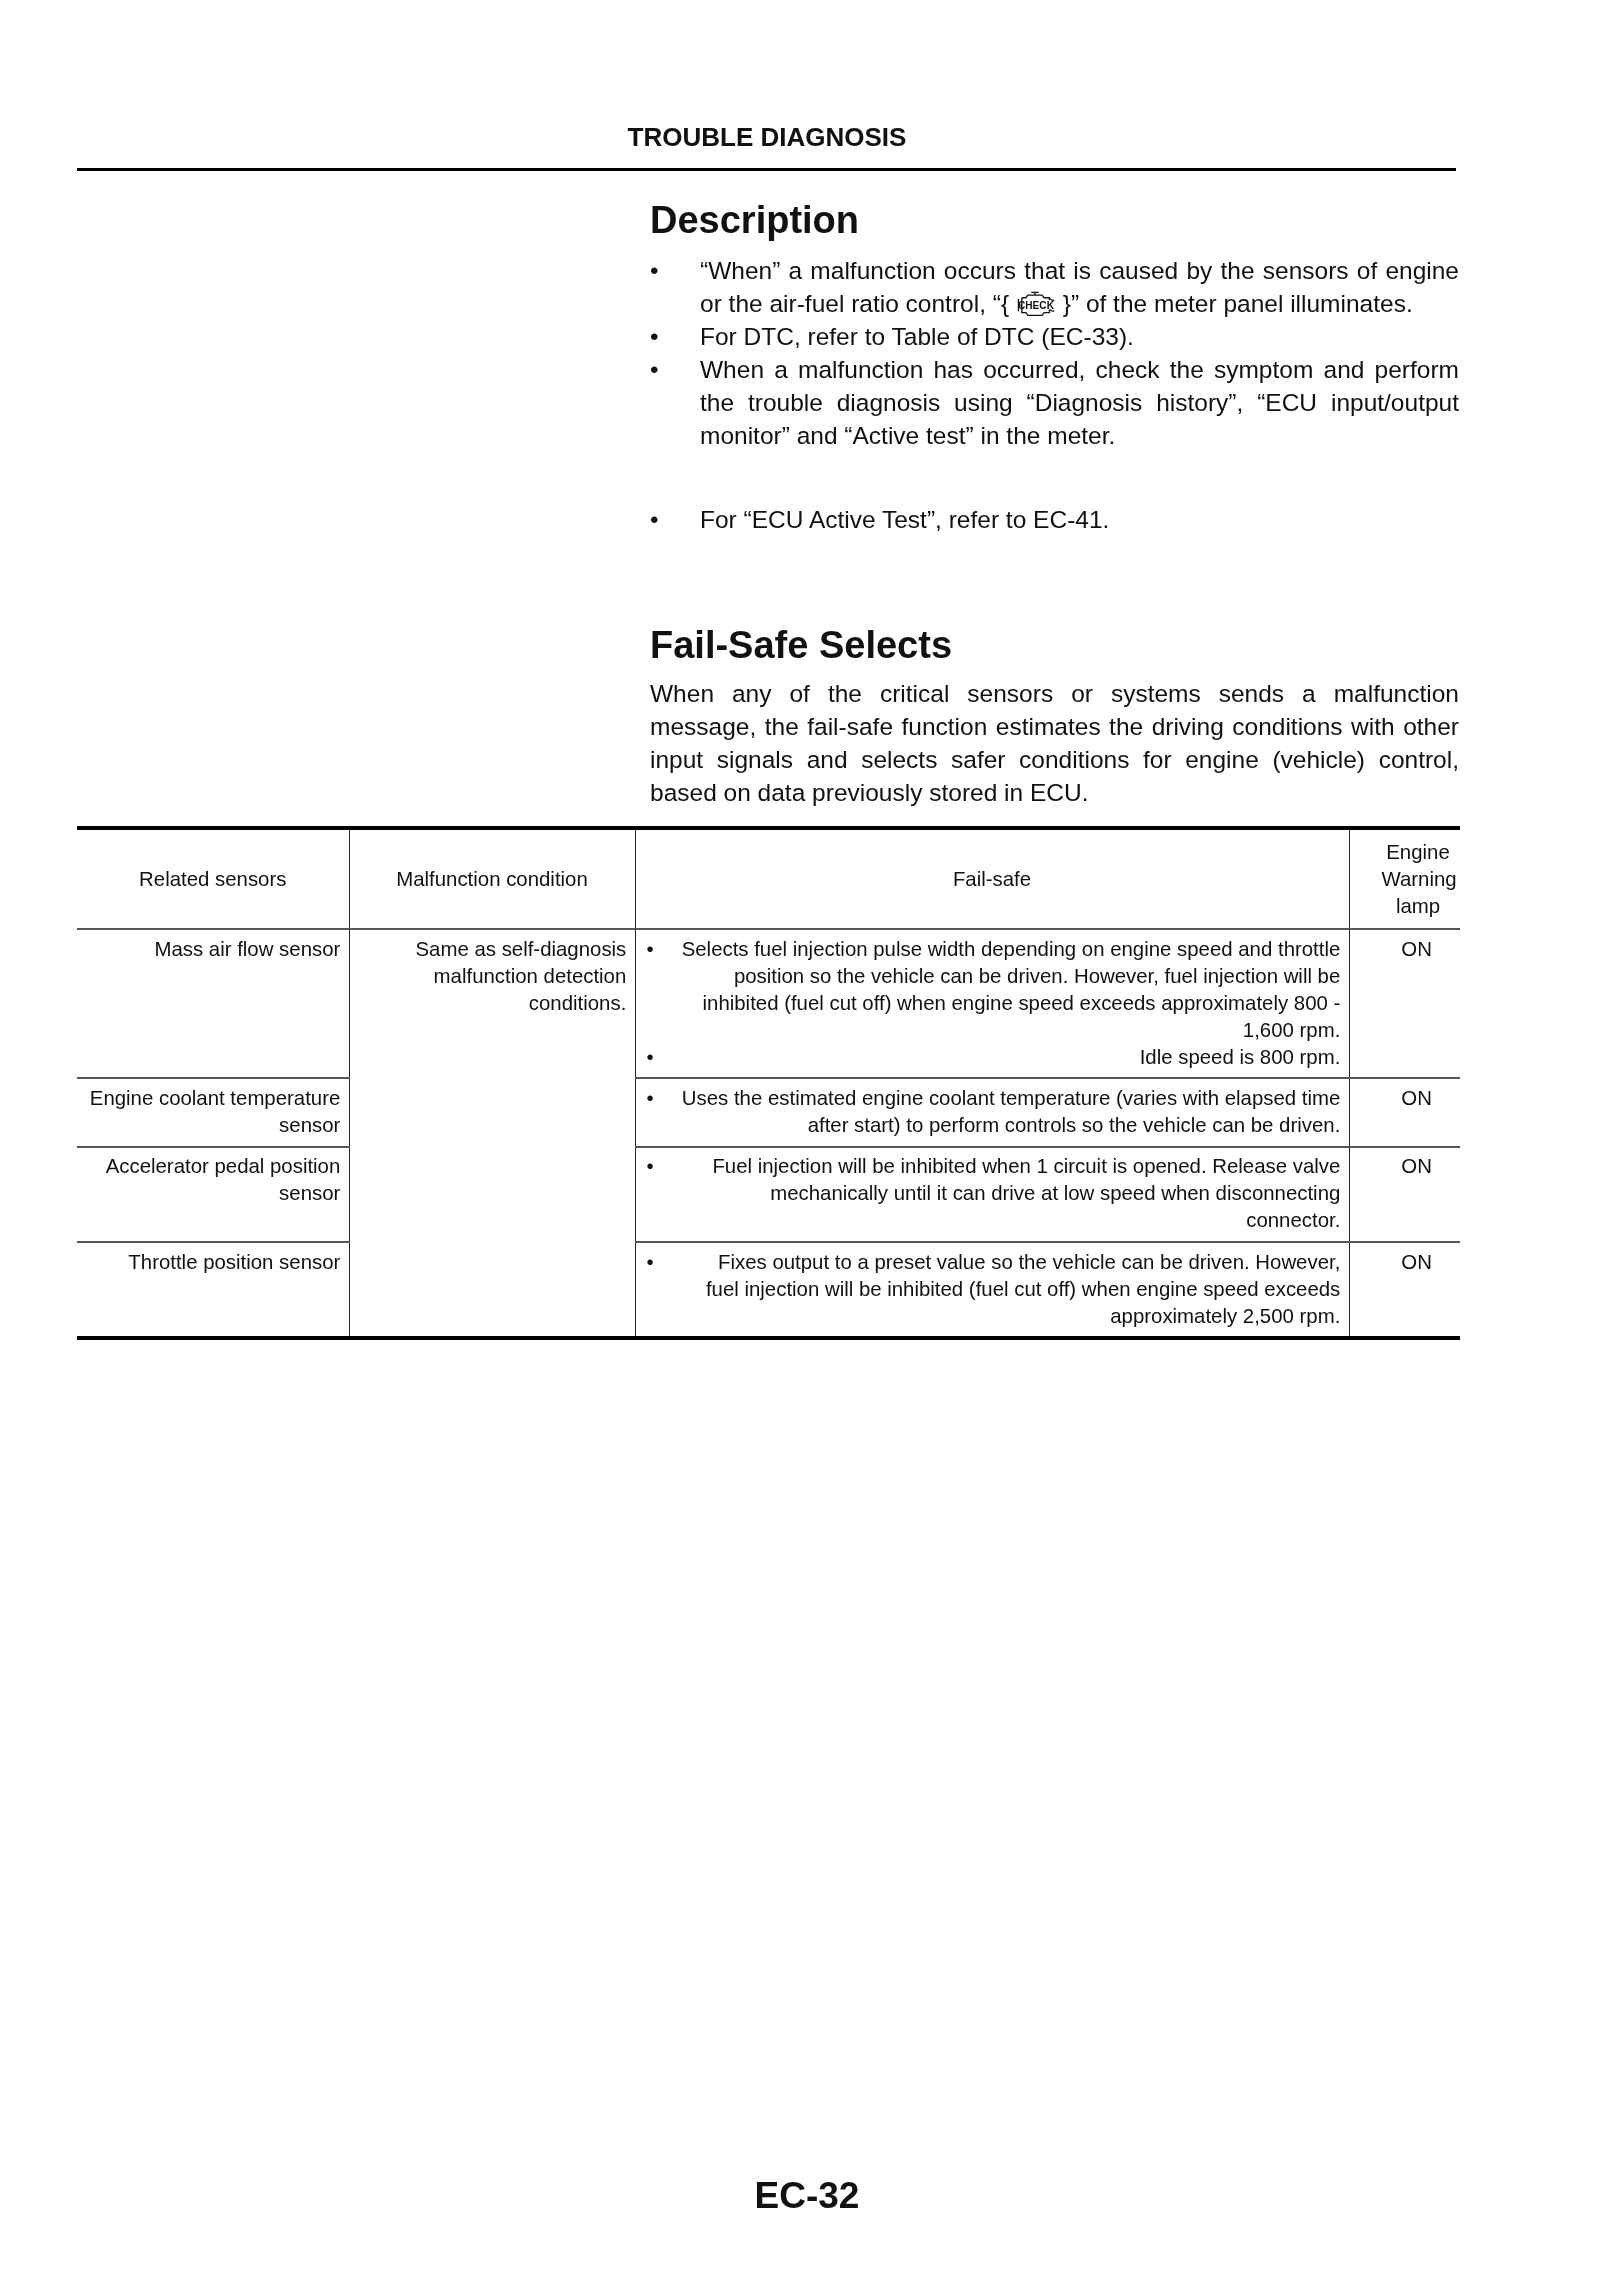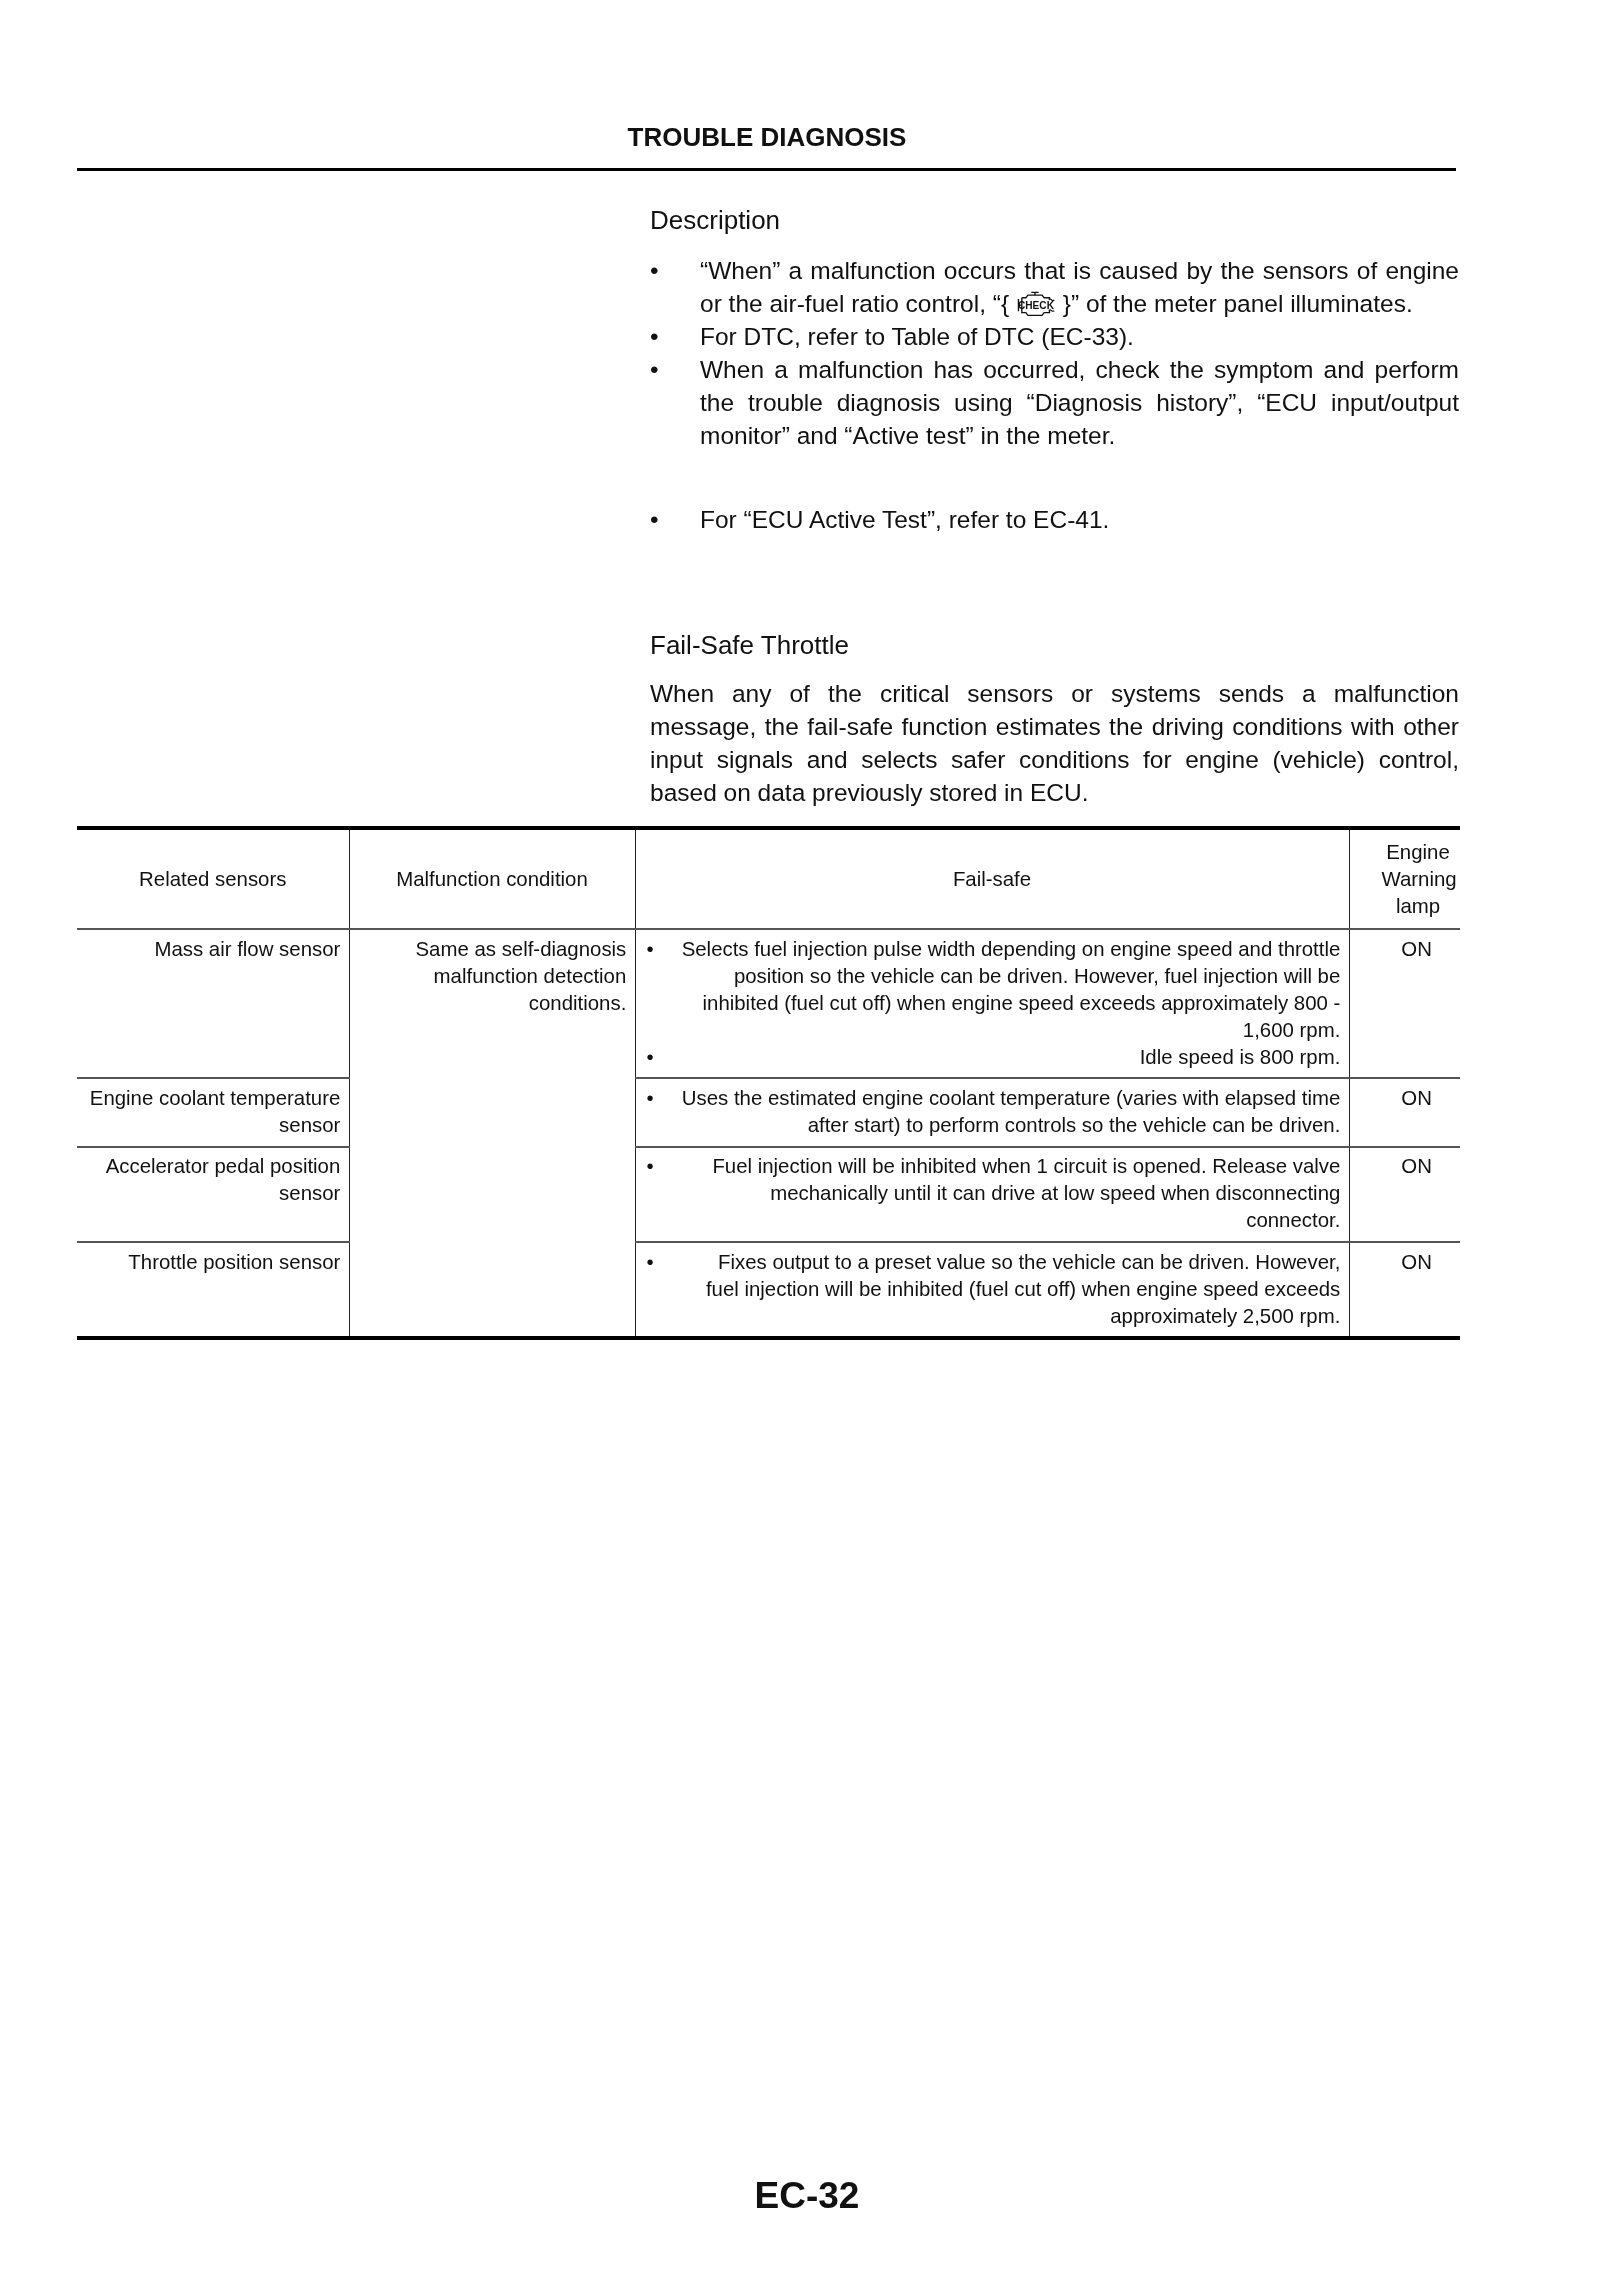--- a/index.html
+++ b/index.html
@@ -2,21 +2,21 @@
 <html style="font-size:11px"><head>
 <meta charset="utf-8">
 <style>
   html, body { margin: 0; padding: 0; background: #ffffff; }
   body { width: 1622px; height: 2295px; position: relative; overflow: hidden;
          font-family: "Liberation Sans", sans-serif; color: #111; }
   .abs { position: absolute; }
   .page-title { left: 0; width: 1534px; top: 115px; text-align: center; font-weight: bold;
                 font-size: 26px; letter-spacing: 0px; line-height: 44px; }
   .rule { left: 77px; width: 1379px; top: 168px; height: 3.4px; background: #000; }
-  .h2 { font-weight: normal; font-size: 26px; line-height: 44px; }
+  .h2 { font-weight: bold; font-size: 38px; line-height: 44px; }
   .body-col { left: 650px; width: 809px; font-size: 24.5px; line-height: 33px; }
   .bullets { margin: 0; padding: 0; list-style: none; }
   .bullets li { position: relative; padding-left: 50px; text-align: justify; }
   .bullets li .dot { position: absolute; left: 0; top: 0; }
   .note-label { display: block; }
   .para { text-align: justify; text-align-last: left; }
   .check-icon { display: inline-block; vertical-align: -5.5px; width: 40px; height: 27px; }
 
   table.fs { position: absolute; left: 77px; top: 826px; width: 1383px; border-collapse: collapse;
              font-size: 20.4px; line-height: 27px; table-layout: fixed; }
@@ -65,21 +65,21 @@
 
 <div class="abs body-col" style="top:503px;">
   <ul class="bullets">
     <li>
       <span class="dot">•</span>
       <span>For “ECU Active Test”, refer to EC-41.</span>
     </li>
   </ul>
 </div>
 
-<div class="abs h2" style="left:650px; top:623px;">Fail-Safe Throttle</div>
+<div class="abs h2" style="left:650px; top:623px;">Fail-Safe Selects</div>
 <div class="abs body-col para" style="top:677px;">When any of the critical sensors or systems sends a malfunction message, the fail-safe function estimates the driving conditions with other input signals and selects safer conditions for engine (vehicle) control, based on data previously stored in ECU.</div>
 
 <table class="fs">
   <colgroup>
     <col style="width:272px">
     <col style="width:286px">
     <col style="width:714px">
     <col style="width:111px">
   </colgroup>
   <thead>

